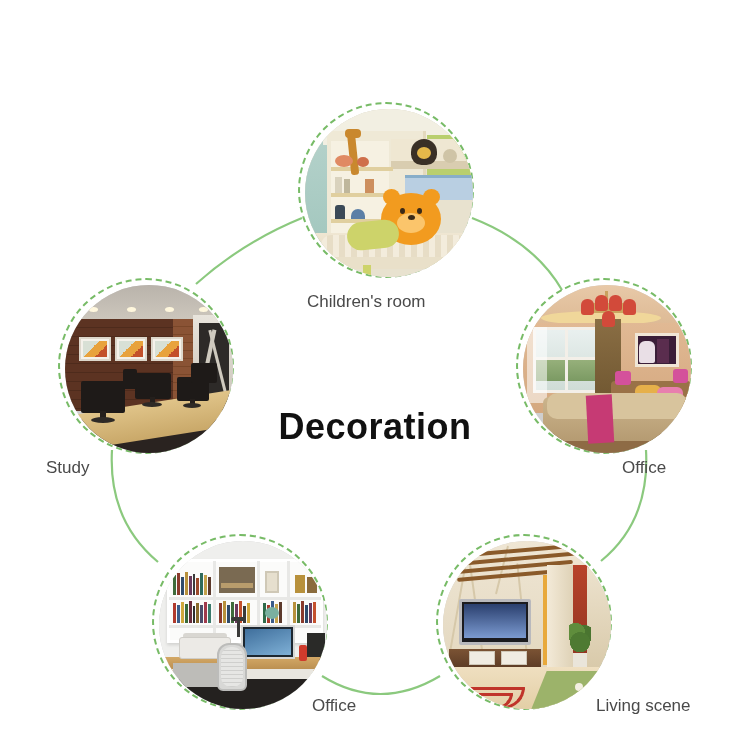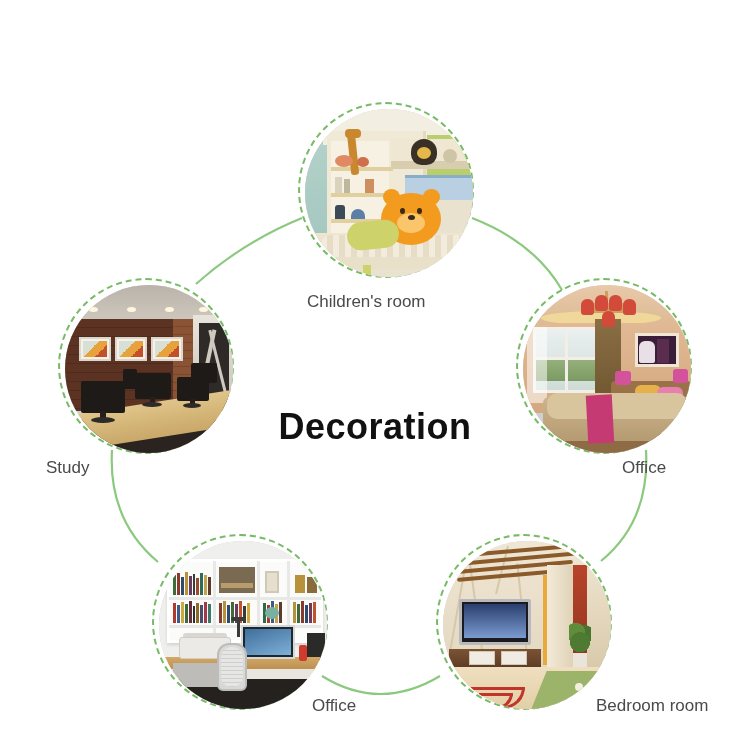--- a/index.html
+++ b/index.html
@@ -458,21 +458,21 @@
             <div class="lv-drawer" style="left:58px;"></div>
             <div class="lv-plant"></div>
             <div class="lv-plant-pot"></div>
             <div class="lv-floor-red1"></div>
             <div class="lv-floor-red2"></div>
             <div class="lv-dot"></div>
           </div>
         </div>
       </div>
     </div>
-    <div class="node-label" style="left:596px; top:620px;">Bedroom room</div>
+    <div class="node-label" style="left:596px; top:620px;">Living scene</div>
 
     <div class="node" style="left:152px; top:458px;">
       <div class="node-circle">
         <div class="photo">
           <div class="photo-inner">
             <div class="st-wall"></div>
             <div class="st-floor"></div>
             <div class="st-shelf-unit"></div>
             <div class="st-div" style="left:54px; top:20px; width:3px; height:80px;"></div>
             <div class="st-div" style="left:98px; top:20px; width:3px; height:80px;"></div>

